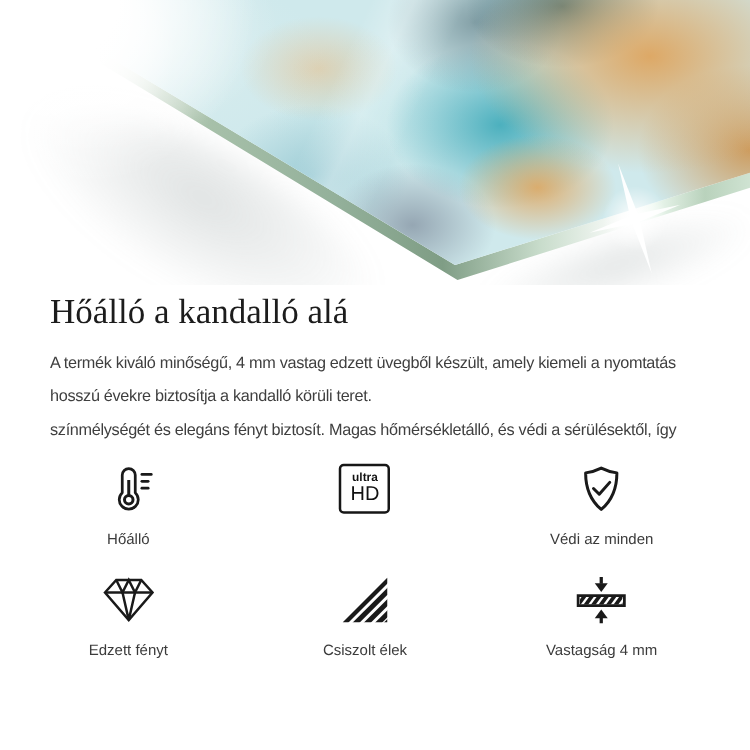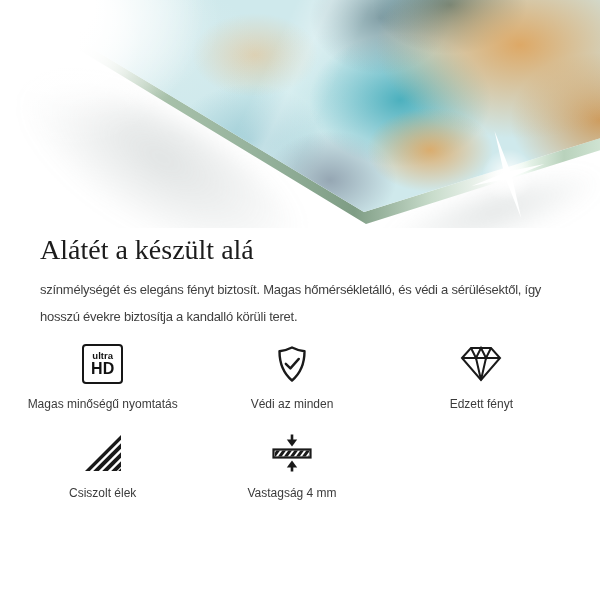--- a/index.html
+++ b/index.html
@@ -46,21 +46,21 @@
   .desc span{display:block;white-space:nowrap;}
 
   
   .features{margin:12px 24px 0 8px;display:grid;grid-template-columns:repeat(3,1fr);row-gap:20px;}
   .feature{display:flex;flex-direction:column;align-items:center;}
   .icon-box{height:44px;display:flex;align-items:center;justify-content:center;}
   .feature .label{margin-top:11px;font-size:12px;color:#3b3b3b;text-align:center;}
   .hd-box{width:37px;height:36px;border:2.5px solid #161616;border-radius:4px;
     display:flex;flex-direction:column;align-items:center;justify-content:center;color:#111;}
   .hd-box .t1{font-size:9.5px;font-weight:700;line-height:1;}
-  .hd-box .t2{font-size:16px;font-weight:700;line-height:1;margin-top:1px;}
+  .hd-box .t2{font-size:16px;font-weight:400;line-height:1;margin-top:1px;}
   svg.ic{display:block;}
 </style>
 </head>
 <body>
 
 <div class="hero">
   <div class="shadow1"></div>
   <div class="shadow2"></div>
   <div class="glass-edge"></div>
   <div class="glass-face"></div>
@@ -75,39 +75,52 @@
     </defs>
     <circle cx="50" cy="50" r="26" fill="url(#glow)"></circle>
     <g transform="rotate(-17 50 50)" fill="#ffffff">
       <polygon points="50,4 53.5,50 50,96 46.5,50" opacity="0.95"></polygon>
       <polygon points="12,50 50,46.5 88,50 50,53.5" opacity="0.9"></polygon>
     </g>
   </svg>
 </div>
 
 <h1 class="title">
-  <span style="display:block">Alátét a készült alá</span>
+  <span style="display:block">Hőálló a kandalló alá</span>
 </h1>
 
 <div class="desc">
+  <span>A termék kiváló minőségű, 4 mm vastag edzett üvegből készült, amely kiemeli a nyomtatás</span>
+  <span>hosszú évekre biztosítja a kandalló körüli teret.</span>
   <span>színmélységét és elegáns fényt biztosít. Magas hőmérsékletálló, és védi a sérülésektől, így</span>
-  <span>hosszú évekre biztosítja a kandalló körüli teret.</span>
 </div>
 
 <div class="features">
 
+  <div class="feature">
+    <div class="icon-box">
+      <svg class="ic" width="40" height="40" viewBox="0 0 40 40" fill="none" stroke="#1a1a1a" stroke-width="2.2">
+        <path d="M14.8 9 a5.2 5.2 0 0 1 10.4 0 V23.2 a7.6 7.6 0 1 1 -10.4 0 Z" stroke-linejoin="round"></path>
+        <line x1="20" y1="13" x2="20" y2="25.3" stroke-width="2.4"></line>
+        <circle cx="20" cy="28.8" r="3.4" stroke-width="2.4"></circle>
+        <line x1="30.5" y1="8.5" x2="38" y2="8.5" stroke-linecap="round"></line>
+        <line x1="30.5" y1="14" x2="35.5" y2="14" stroke-linecap="round"></line>
+        <line x1="30.5" y1="19.5" x2="35.5" y2="19.5" stroke-linecap="round"></line>
+      </svg>
+    </div>
+    <div class="label">Hőálló</div>
+  </div>
 
   <div class="feature">
     <div class="icon-box">
       <div class="hd-box">
         <div class="t1">ultra</div>
         <div class="t2">HD</div>
       </div>
     </div>
-    <div class="label">Magas minőségű nyomtatás</div>
   </div>
 
   <div class="feature">
     <div class="icon-box">
       <svg class="ic" width="40" height="40" viewBox="0 0 40 40" fill="none" stroke="#1a1a1a" stroke-width="2.4" stroke-linejoin="round" stroke-linecap="round">
         <path d="M20 3.5 C24 5.5 28.5 6.8 32.5 7.3 C32.5 17.5 29.5 28.5 20 36.5 C10.5 28.5 7.5 17.5 7.5 7.3 C11.5 6.8 16 5.5 20 3.5 Z"></path>
         <path d="M13.8 19.8 L18.4 24.4 L26.8 14.9"></path>
       </svg>
     </div>
     <div class="label">Védi az minden</div>

